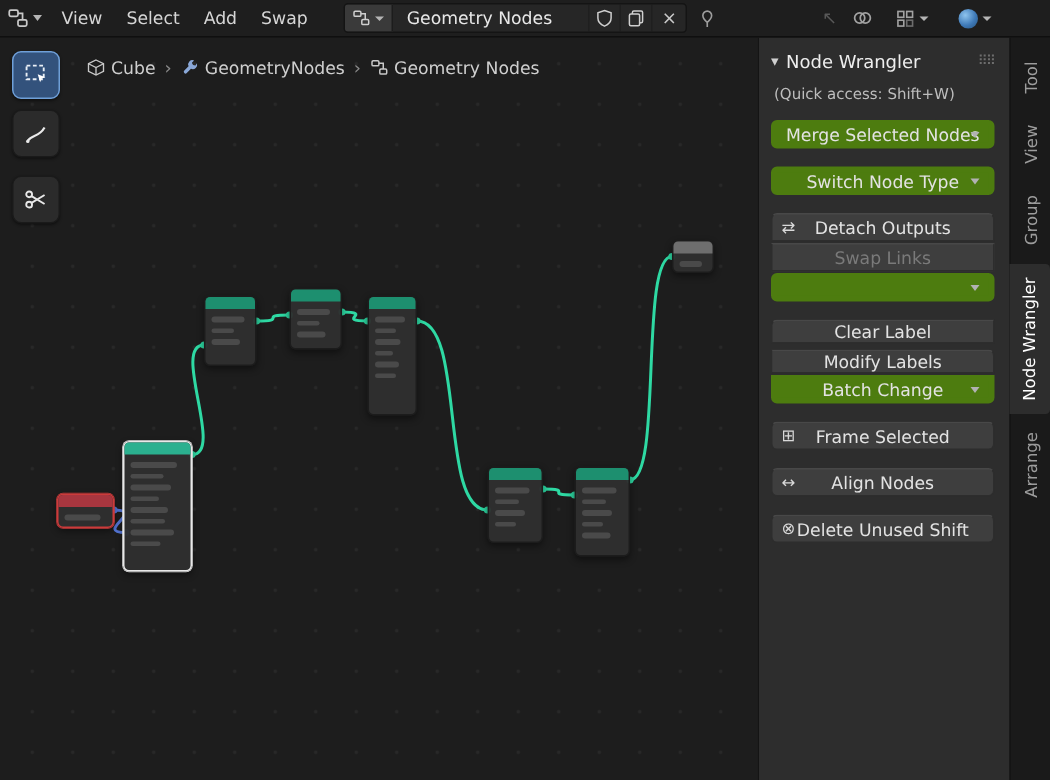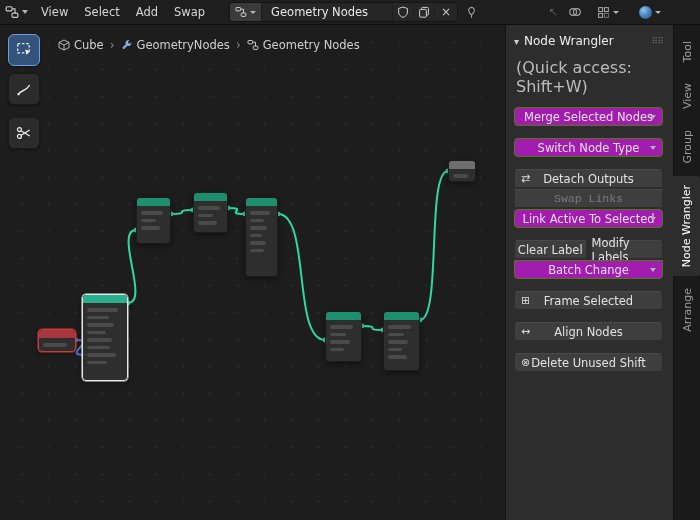--- a/index.html
+++ b/index.html
@@ -46,34 +46,34 @@
   .gnode .hdr{position:absolute;top:0;left:0;right:0;height:8px;border-radius:3px 3px 0 0;}
   .gnode .nrow{height:3.5px;border-radius:2px;background:#4a4a4a;margin:4px 0 0 4px;}
   .gnode .nrow:nth-child(2){margin-top:13px;}
   
   .panel{position:absolute;top:25px;right:27px;width:168px;height:495px;background:#2d2d2d;
          border-left:1px solid #141414;box-sizing:border-box;padding:6px 10px 0 8px;z-index:4;}
   .p-head{display:flex;align-items:center;gap:5px;height:20px;}
   .p-collapse{color:#cfcfcf;font-size:10px;}
   .p-title{font-size:12px;color:#eeeeee;}
   .grip{margin-left:auto;color:#6d6d6d;font-size:9px;letter-spacing:-1px;}
-  .quick{color:#bdbdbd;font-size:16px;margin:7px 0 11px 2px;}
+  .quick{color:#bdbdbd;font-size:10px;margin:7px 0 11px 2px;}
   .menu-btn,.op-btn{position:relative;height:19px;display:flex;align-items:center;justify-content:center;
         border-radius:4px;margin-bottom:12px;font-size:11.5px;color:#e3e3e3;box-sizing:border-box;}
-  .menu-btn{background:#a21caf;border:1px solid #4d7c0f;}
+  .menu-btn{background:#4d7c0f;border:4px solid #4d7c0f;}
   .op-btn{background:#3e3e3e;border:1px solid #2d2d2d;border-top-color:#484848;}
   .op-btn .icon{position:absolute;left:6px;font-size:11px;color:#d9d9d9;line-height:1;}
   .chev{position:absolute;right:6px;width:0;height:0;border-left:3.5px solid transparent;
         border-right:3.5px solid transparent;border-top:4px solid #b2b2b2;}
   .st-a{margin-bottom:1px;border-radius:4px 4px 0 0;}
-  .st-m{margin-bottom:1px;border-radius:0;font-family:Liberation Mono, monospace;}
+  .st-m{margin-bottom:1px;border-radius:0;}
   .st-e{border-radius:0 0 4px 4px;}
   .disabled .lbl{color:#7a7a7a;}
   .gap-lg{margin-top:11px;}
-  .btn-row{display:flex;gap:4px;margin-bottom:1px;}
+  .btn-row{display:flex;gap:4px;margin-bottom:1px;flex-direction:column;}
   .btn-row .op-btn{flex:1;margin-bottom:0;border-radius:0;}
   .btn-row .op-btn:first-child{border-top-left-radius:4px;}
   .btn-row .op-btn:last-child{border-top-right-radius:4px;justify-content:center;}
   
   .tabs{position:absolute;top:25px;right:0;width:27px;height:495px;background:#1a1a1a;
         border-left:1px solid #141414;box-sizing:border-box;padding-top:7px;
         display:flex;flex-direction:column;z-index:5;}
   .tab{display:flex;align-items:center;justify-content:center;padding:9px 0;margin-bottom:3px;
        color:#9c9c9c;font-size:11px;}
   .tab .tab-txt{writing-mode:vertical-rl;transform:rotate(180deg);}
@@ -297,21 +297,20 @@
         <span class="chev"></span>
       </div>
       <div class="op-btn st-a">
         <span class="icon">⇄</span>
         <span class="lbl">Detach Outputs</span>
       </div>
       <div class="op-btn st-m disabled">
         <span class="lbl">Swap Links</span>
       </div>
       <div class="menu-btn">
-        <span class="lbl">Link Active To Selected</span>
         <span class="chev"></span>
       </div>
       <div class="btn-row">
         <div class="op-btn">
           <span class="lbl">Clear Label</span>
         </div>
         <div class="op-btn">
           <span class="lbl">Modify Labels</span>
         </div>
       </div>

